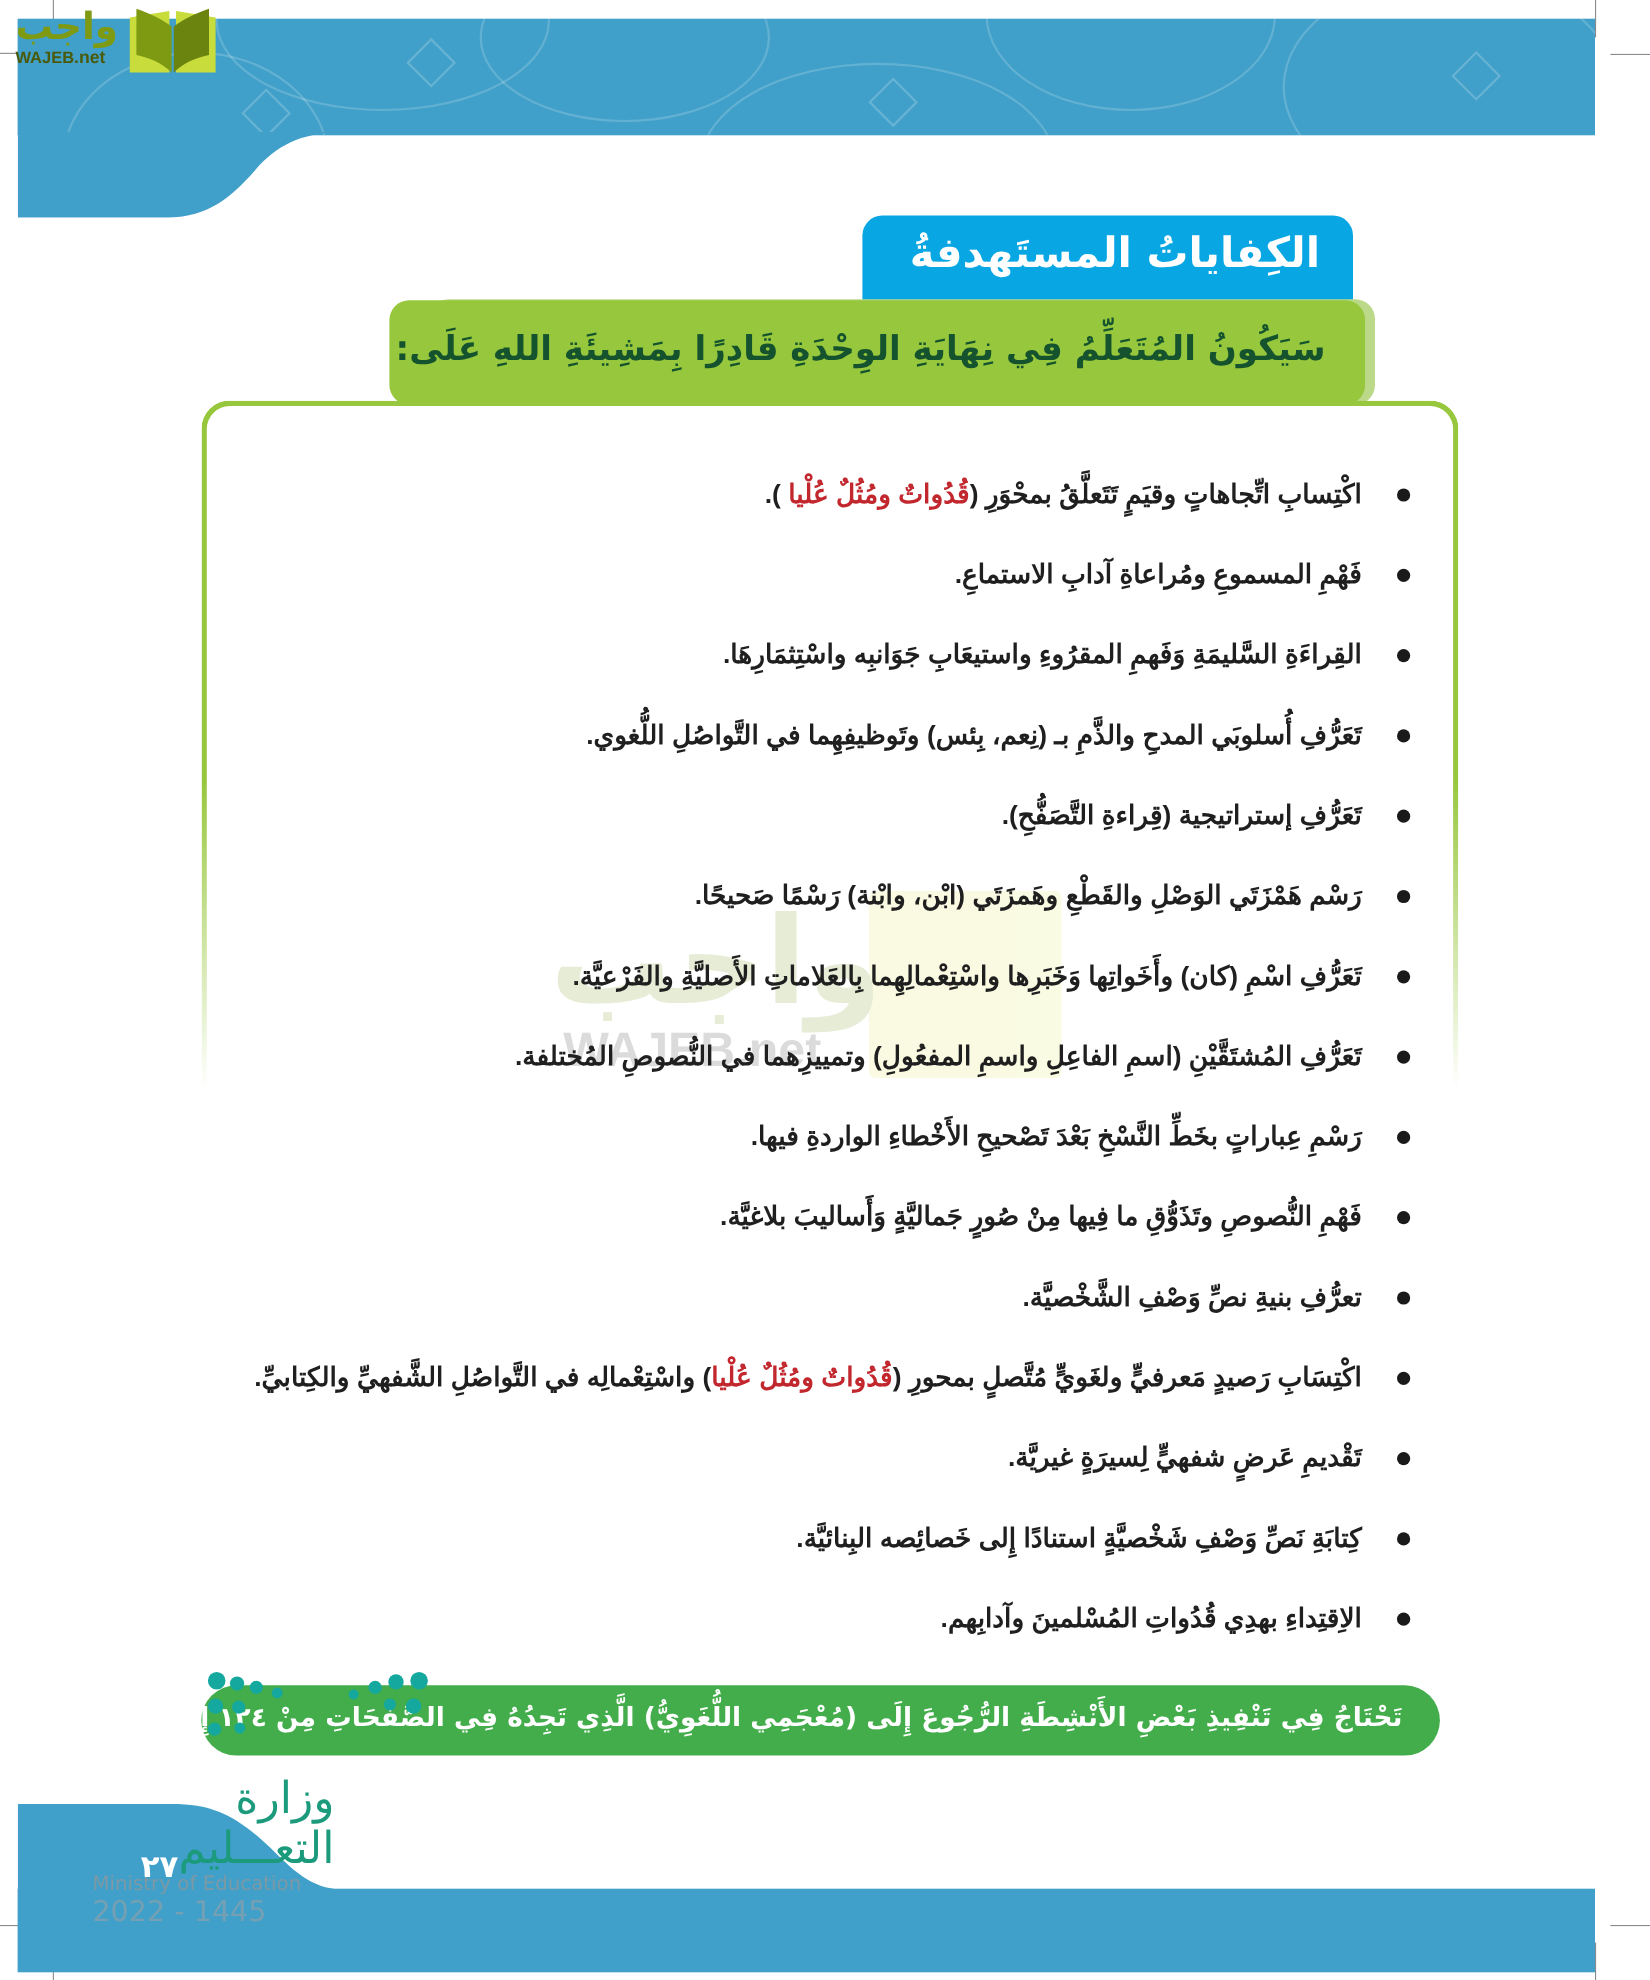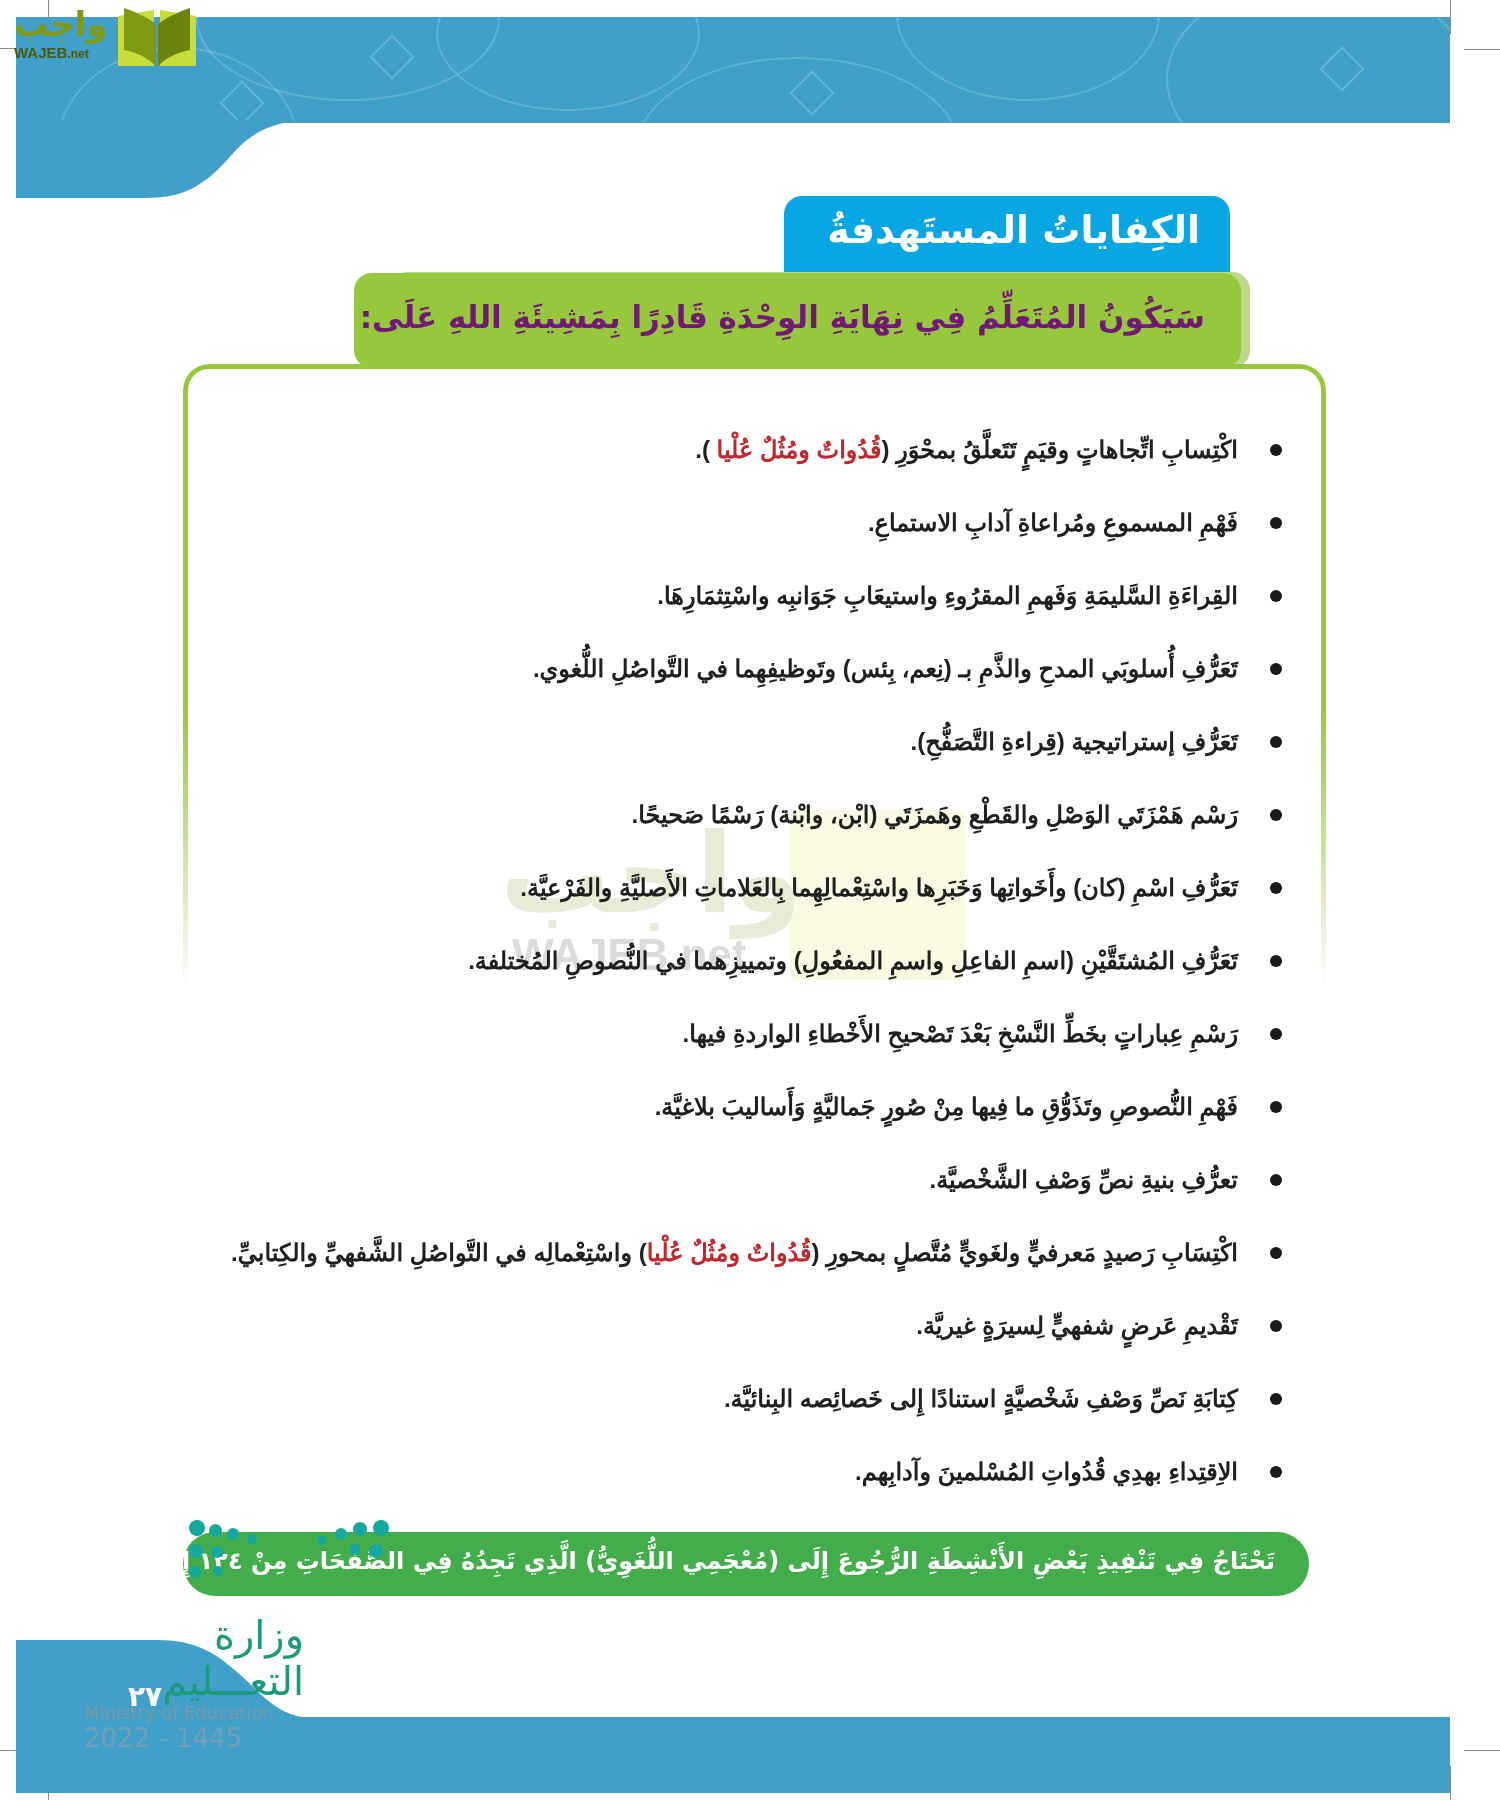--- a/index.html
+++ b/index.html
@@ -31,21 +31,21 @@
   
   .logo { position: absolute; left: 10px; top: 4px; width: 180px; height: 62px; }
   .logo-ar {
     position: absolute; left: 4px; top: 0; font-size: 34px; font-weight: bold; color: #7e9a13;
     font-family: "DejaVu Sans", sans-serif; direction: rtl;
   }
   .logo-en {
     position: absolute; left: 4px; top: 40px; font-size: 15px; font-weight: bold; color: #4a5a0a;
     font-family: "Liberation Sans", sans-serif;
   }
-  .logo-en small { font-size: 12px; }
+  .logo-en small { font-size: 16px; }
   .logo-book { position: absolute; left: 106px; top: 2px; width: 82px; height: 62px; }
 
   
   .title-tab {
     position: absolute; left: 784px; top: 196px; width: 446px; height: 92px;
     background: #09a6e4; border-radius: 18px 18px 0 0;
   }
   .title-text {
     position: absolute; right: 30px; top: 12px; color: #fff; font-size: 38px; font-weight: bold;
     direction: rtl; font-family: "DejaVu Sans", sans-serif;
@@ -54,21 +54,21 @@
   
   .subtitle-shadow {
     position: absolute; left: 390px; top: 272px; width: 860px; height: 96px;
     background: #bcd98a; border-radius: 18px;
   }
   .subtitle-bar {
     position: absolute; left: 354px; top: 273px; width: 887px; height: 95px;
     background: #97c73c; border-radius: 18px;
   }
   .subtitle-text {
-    position: absolute; right: 36px; top: 26px; color: #701a75; font-size: 31px; font-weight: bold;
+    position: absolute; right: 36px; top: 26px; color: #14532d; font-size: 31px; font-weight: bold;
     direction: rtl; white-space: nowrap; font-family: "DejaVu Sans", sans-serif;
   }
 
   
   .frame {
     position: absolute; left: 183px; top: 364px; width: 1133px; height: 620px;
     border: 5px solid #97c73c; border-bottom: none; border-radius: 26px 26px 0 0;
     -webkit-mask-image: linear-gradient(to bottom, #000 55%, transparent 100%);
             mask-image: linear-gradient(to bottom, #000 55%, transparent 100%);
   }

